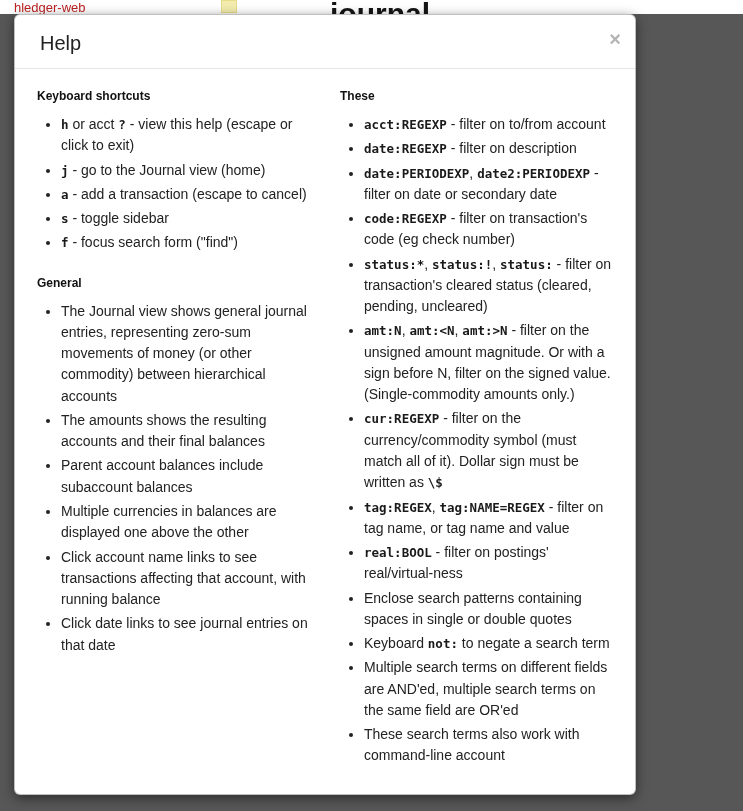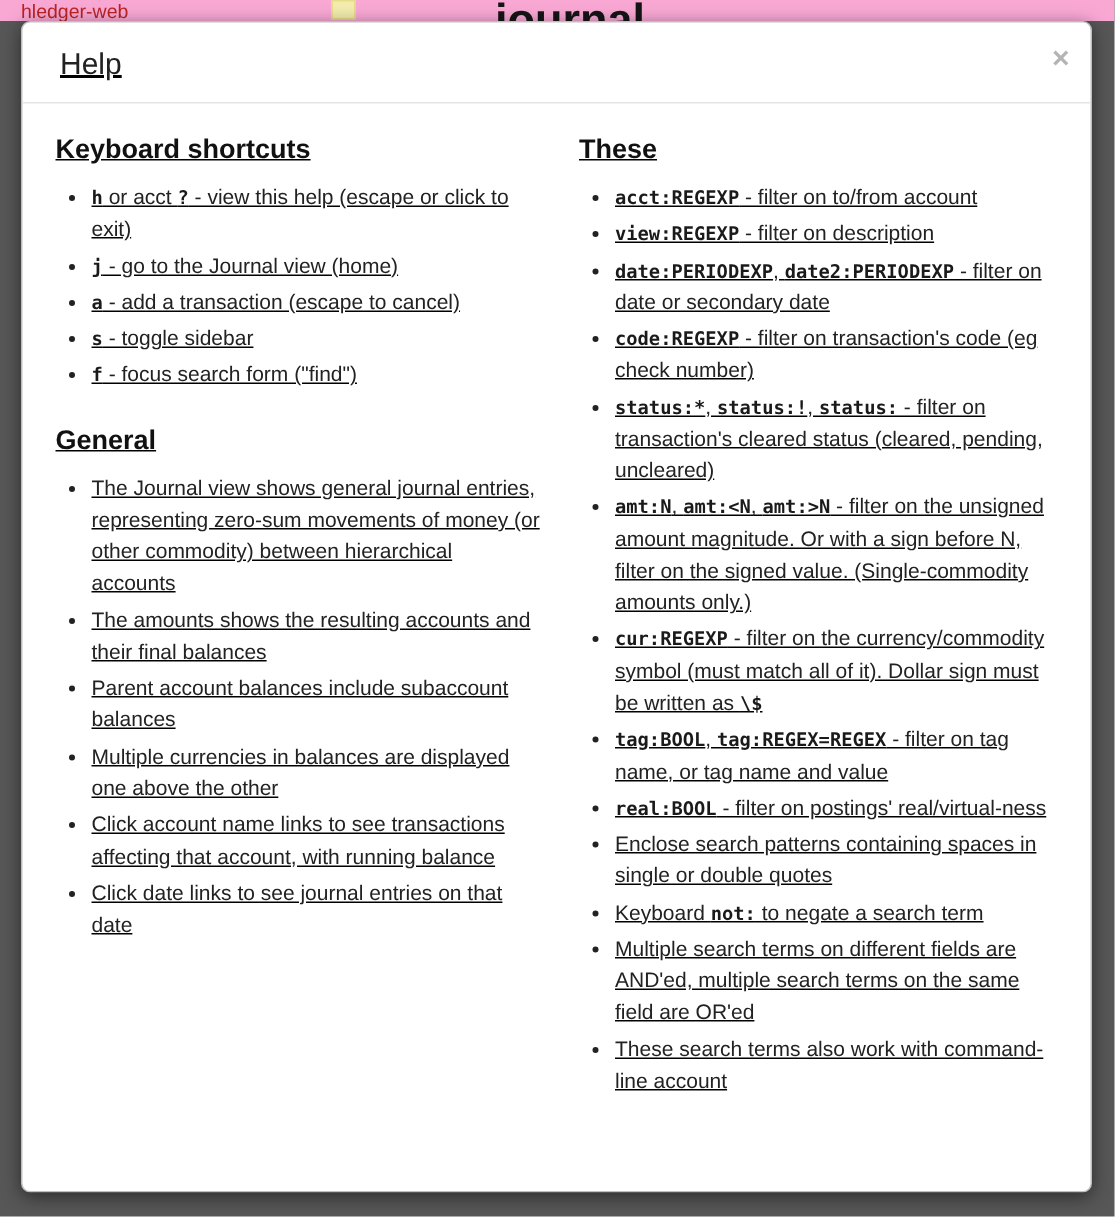--- a/index.html
+++ b/index.html
@@ -7,47 +7,46 @@
   body {
     width: 743px; height: 811px;
     position: relative; overflow: hidden;
     font-family: "Liberation Sans", sans-serif;
     background: #575757;
   }
 
   
   .page-strip {
     position: absolute; top: 0; left: 0; right: 0; height: 14px;
-    background: #f9a8d4; overflow: hidden; z-index: 1;
+    background: #ffffff; overflow: hidden; z-index: 1;
   }
   .brand {
     position: absolute; left: 14px; top: 0;
     font-size: 13px; line-height: 15px;
     color: var(--brand-color, #bb2222);
     text-decoration: none; cursor: pointer;
   }
   .highlight-box {
     position: absolute; left: 221px; top: 0; width: 16px; height: 13px;
     background: #f3ecae; border: 1px solid #e6dc8a;
   }
   .page-heading {
     position: absolute; left: 330px; top: -3px;
     font-size: 30px; font-weight: bold; color: #151515; white-space: nowrap;
   }
 
   
   .modal {
-    position: absolute; top: 14px; left: 14px; width: 714px; height: 781px;
+    position: absolute; top: 14px; left: 14px; width: 622px; height: 781px;
     background: #ffffff;
     border: 1px solid rgba(0,0,0,0.25);
     border-radius: 6px;
     box-shadow: 0 3px 12px rgba(0,0,0,0.5);
     z-index: 2;
     overflow: hidden;
-    text-decoration: underline;
   }
   .modal-header {
     position: relative;
     padding: 16px 16px 13px 25px;
     border-bottom: 1px solid #e5e5e5;
   }
   .modal-title {
     margin: 0; font-size: 20px; font-weight: 500; color: #222;
     line-height: 1.2;
   }
@@ -57,21 +56,21 @@
     font-size: 20px; font-weight: bold; line-height: 1;
     color: #b4b4b4; cursor: pointer;
     font-family: "Liberation Sans", sans-serif;
   }
 
   .modal-body { display: flex; padding: 20px 4px 0 10px; }
   .help-col { width: 50%; padding: 0 14px 0 12px; }
 
   .section-heading {
     margin: 0 0 11px 0;
-    font-size: 18px; font-weight: bold; color: #111;
+    font-size: 12px; font-weight: bold; color: #111;
   }
   .section-heading + ul + .section-heading, .section-block + .section-block .section-heading { margin-top: 22px; }
   .section-block { margin-bottom: 22px; }
   .section-block:last-child { margin-bottom: 0; }
 
   ul.help-list {
     margin: 0; padding-left: 24px; list-style: disc;
   }
   ul.help-list li {
     font-size: 14px; line-height: 1.52; color: #222;
@@ -119,27 +118,27 @@
             <li><span>Click account name links to see transactions affecting that account, with running balance</span></li>
             <li><span>Click date links to see journal entries on that date</span></li>
           </ul>
         </div>
       </div>
     <div class="help-col">
         <div class="section-block">
           <h3 class="section-heading">These</h3>
           <ul class="help-list">
             <li><code class="code-token">acct:REGEXP</code><span> - filter on to/from account</span></li>
-            <li><code class="code-token">view:REGEXP</code><span> - filter on description</span></li>
+            <li><code class="code-token">date:REGEXP</code><span> - filter on description</span></li>
             <li><code class="code-token">date:PERIODEXP</code><span>, </span><code class="code-token">date2:PERIODEXP</code><span> - filter on date or secondary date</span></li>
             <li><code class="code-token">code:REGEXP</code><span> - filter on transaction's code (eg check number)</span></li>
             <li><code class="code-token">status:*</code><span>, </span><code class="code-token">status:!</code><span>, </span><code class="code-token">status:</code><span> - filter on transaction's cleared status (cleared, pending, uncleared)</span></li>
             <li><code class="code-token">amt:N</code><span>, </span><code class="code-token">amt:&lt;N</code><span>, </span><code class="code-token">amt:&gt;N</code><span> - filter on the unsigned amount magnitude. Or with a sign before N, filter on the signed value. (Single-commodity amounts only.)</span></li>
             <li><code class="code-token">cur:REGEXP</code><span> - filter on the currency/commodity symbol (must match all of it). Dollar sign must be written as </span><code class="code-token">\$</code></li>
-            <li><code class="code-token">tag:BOOL</code><span>, </span><code class="code-token">tag:REGEX=REGEX</code><span> - filter on tag name, or tag name and value</span></li>
+            <li><code class="code-token">tag:REGEX</code><span>, </span><code class="code-token">tag:NAME=REGEX</code><span> - filter on tag name, or tag name and value</span></li>
             <li><code class="code-token">real:BOOL</code><span> - filter on postings' real/virtual-ness</span></li>
             <li><span>Enclose search patterns containing spaces in single or double quotes</span></li>
             <li><span>Keyboard </span><code class="code-token">not:</code><span> to negate a search term</span></li>
             <li><span>Multiple search terms on different fields are AND'ed, multiple search terms on the same field are OR'ed</span></li>
             <li><span>These search terms also work with command-line account</span></li>
           </ul>
         </div>
       </div>
   </div>
 </div>

